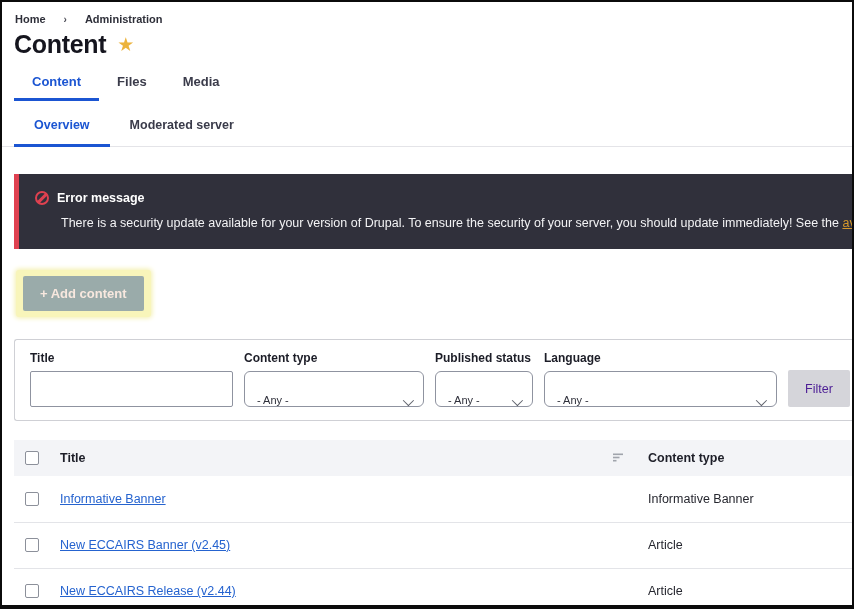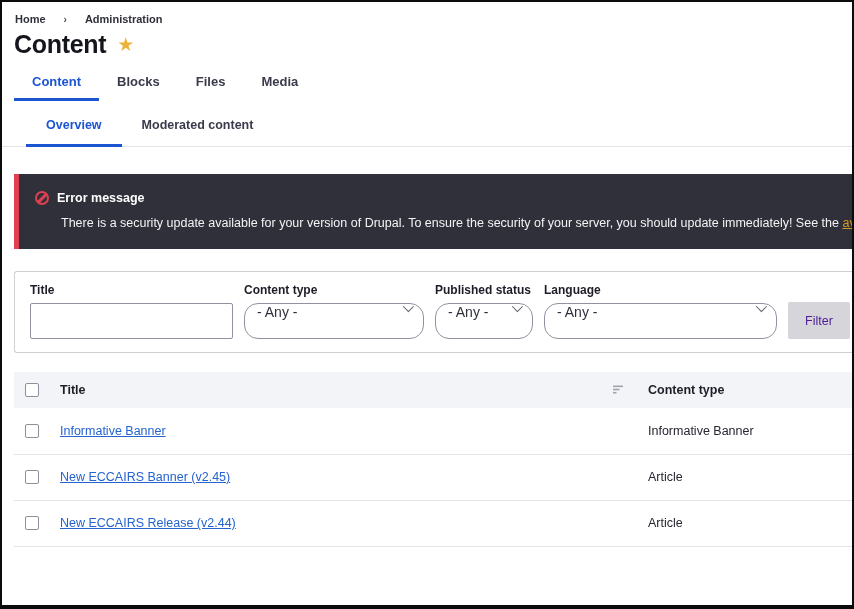--- a/index.html
+++ b/index.html
@@ -32,21 +32,21 @@
 
   
   ul.tabs { list-style: none; display: flex; margin-top: 15px; padding-left: 12px; }
   ul.tabs li {
     padding: 0 18px 9px; font-size: 13px; font-weight: bold; color: #3a3b4a;
     cursor: pointer; white-space: nowrap;
   }
   ul.tabs li.active { color: #1b55d2; border-bottom: 3px solid #1b55d2; }
 
   
-  ul.subtabs { list-style: none; display: flex; margin-top: 17px; padding-left: 24px;
+  ul.subtabs { list-style: none; display: flex; margin-top: 17px; padding-left: 12px;
     border-bottom: 1px solid #e4e4e8; font-size: 12.5px; }
   ul.subtabs li { padding: 0 20px 12px; font-weight: bold; color: #3a3b4a; cursor: pointer; white-space: nowrap; }
   ul.subtabs li.active { color: #1b55d2; border-bottom: 3px solid #1b55d2; margin-bottom: -1px; }
 
   
   .error-banner {
     margin: 27px 0 0 12px;
     background: #30303b;
     border-left: 5px solid #df4150;
     padding: 17px 0 19px 0;
@@ -91,23 +91,23 @@
     display: flex; align-items: flex-end;
   }
   .filter-field { display: flex; flex-direction: column; margin-right: 11px; }
   .filter-field label { font-size: 12px; font-weight: bold; color: #1c1d27; margin-bottom: 6px; }
   .text-input {
     width: 203px; height: 36px;
     border: 1px solid #8f93a0; border-radius: 2px;
     font-family: "Liberation Sans", sans-serif; font-size: 12.5px; padding: 0 10px;
   }
   .select {
-    height: 36px; border: 1px solid #8f93a0; border-radius: 14px; background: #fff;
-    display: flex; align-items: flex-start; justify-content: space-between;
-    padding: 0 12px; font-size: 14px; color: #2f303b; cursor: pointer;
+    height: 36px; border: 1px solid #8f93a0; border-radius: 6px; background: #fff;
+    display: flex; align-items: flex-end; justify-content: space-between;
+    padding: 0 12px; font-size: 11px; color: #2f303b; cursor: pointer;
   }
   .select .chevron {
     width: 8px; height: 8px; margin-left: 10px; flex: 0 0 8px;
     border-right: 1.5px solid #5e616b; border-bottom: 1.5px solid #5e616b;
     transform: rotate(45deg) translateY(-2px);
   }
   .w-content-type { width: 180px; }
   .w-published { width: 98px; }
   .w-language { width: 233px; }
   .filter-btn {
@@ -155,43 +155,45 @@
 
   
   <div class="title-row">
     <h1 class="page-title">Content</h1>
     <span class="star">★</span>
   </div>
 
   
   <ul class="tabs">
     <li class="active">Content</li>
-    <li>Blocks</li>
     <li>Files</li>
     <li>Media</li>
   </ul>
 
   
   <ul class="subtabs">
     <li class="active">Overview</li>
-    <li>Moderated content</li>
+    <li>Moderated server</li>
   </ul>
 
   
   <div class="error-banner">
     <div class="error-head">
       <span class="no-entry-icon"></span>
       <span class="error-title">Error message</span>
     </div>
     <div class="error-body">
       <span>There is a security update available for your version of Drupal. To ensure the security of your server, you should update immediately! See the </span><a>available updates</a>
     </div>
   </div>
 
   
+  <div class="highlight-wrap">
+    <button class="add-content-btn">+ Add content</button>
+  </div>
 
   
   <div class="filter-panel">
     <div class="filter-field">
       <label>Title</label>
       <input class="text-input" type="text" value="" style="">
     </div>
     <div class="filter-field">
       <label>Content type</label>
       <div class="select w-content-type">

